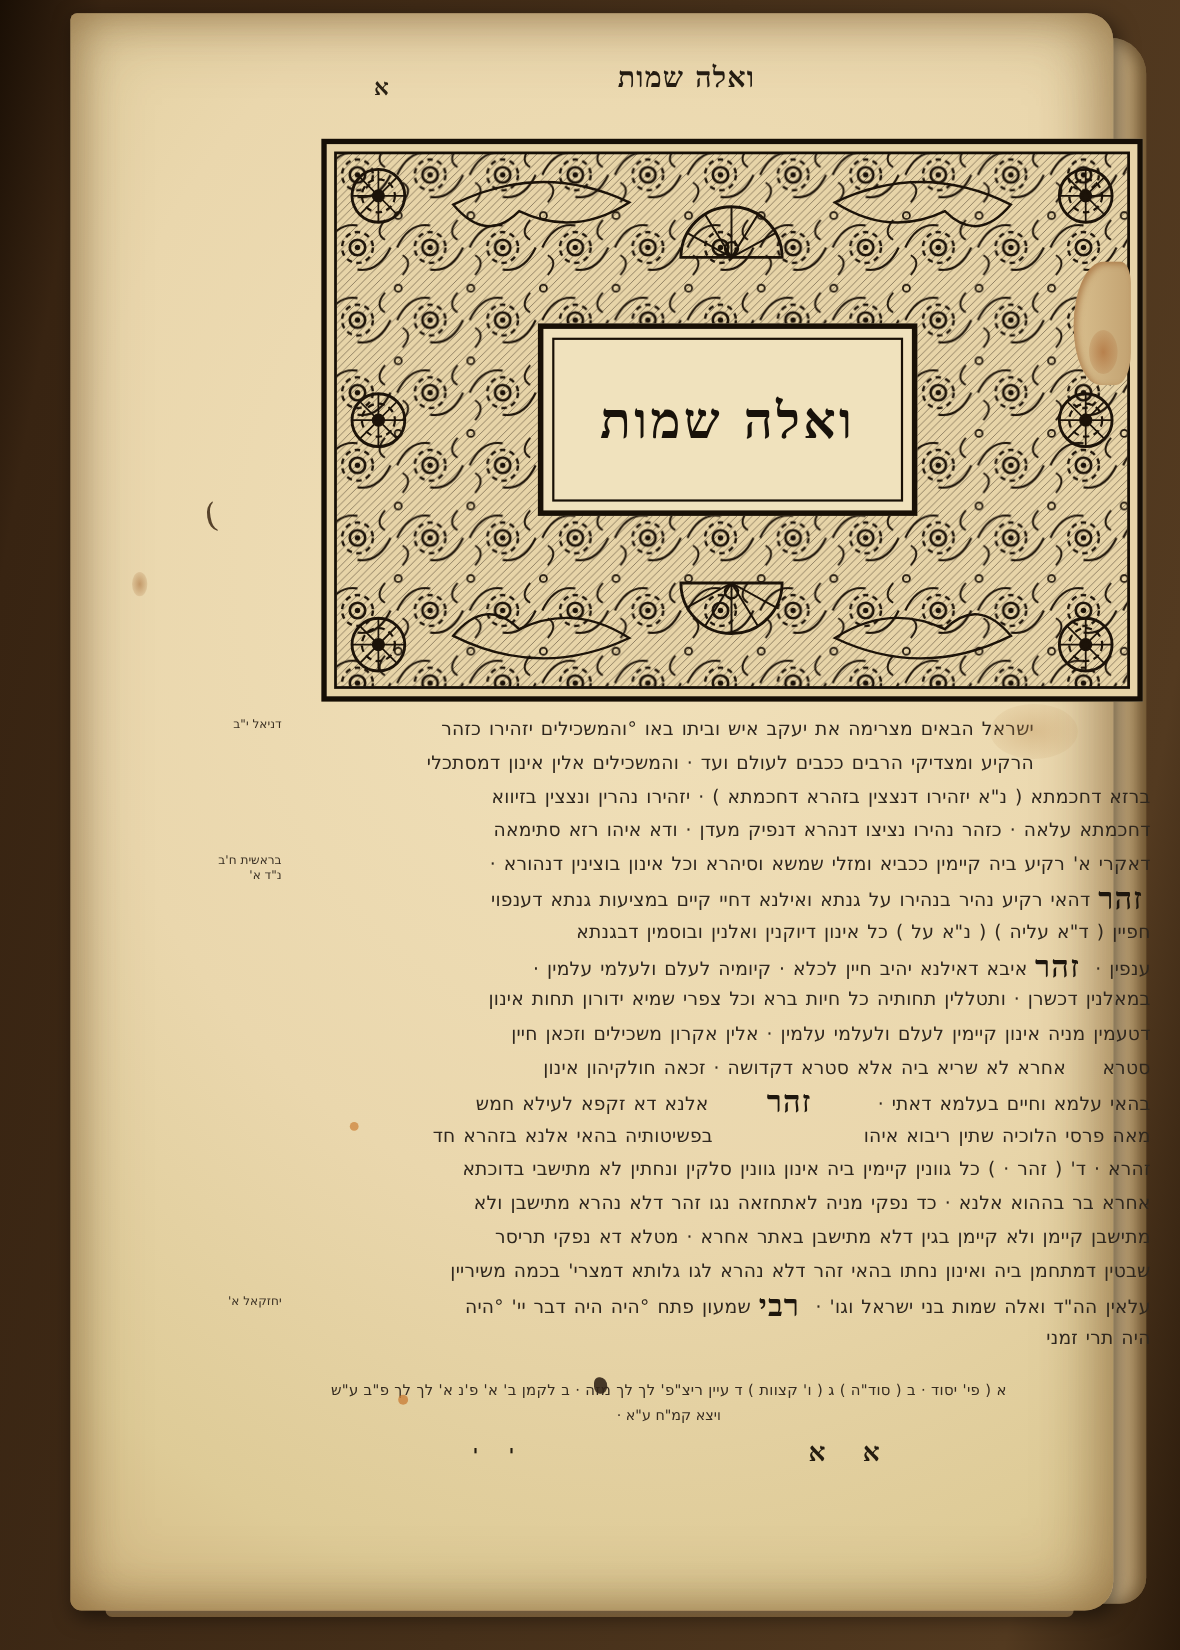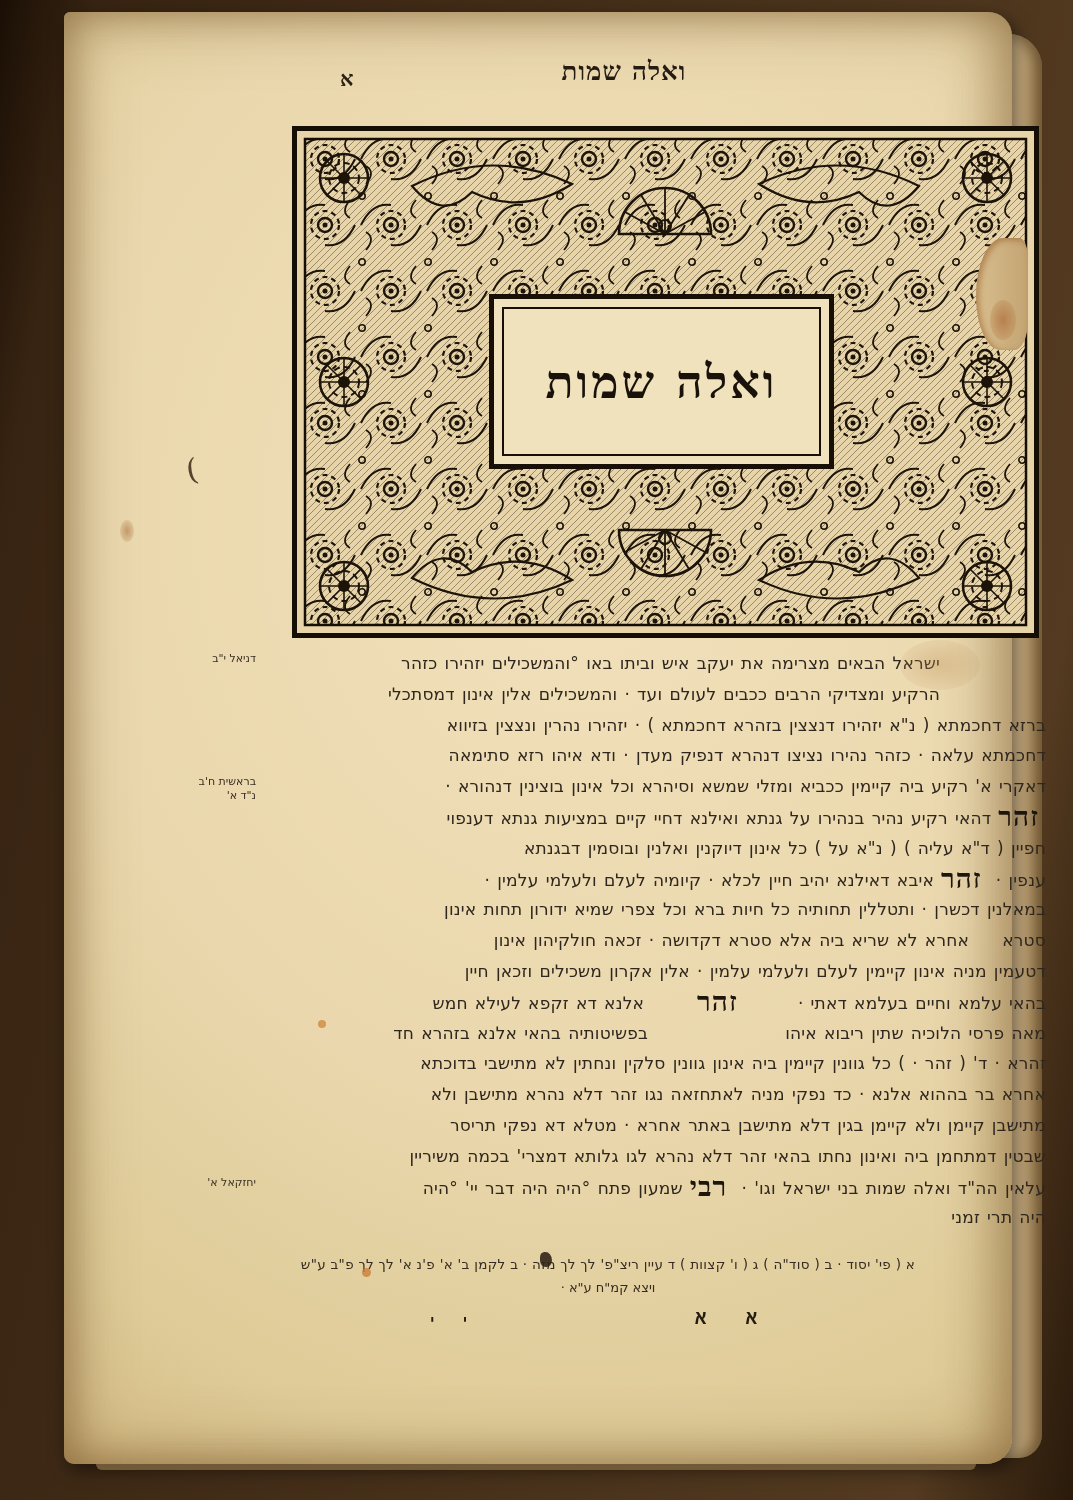--- a/index.html
+++ b/index.html
@@ -101,22 +101,22 @@
   
   .footnotes{
     position:absolute;left:104px;top:1243px;width:880px;direction:rtl;
     color:#352b20;text-align:center;
   }
   .fn1{font-size:13.5px;line-height:18px;letter-spacing:.3px;}
   .fn2{font-size:13px;margin-top:7px;}
 
   
   .mark-alef{
-    position:absolute;left:631px;top:1296px;font-family:Liberation Mono, monospace;
-    font-weight:bold;font-size:19px;letter-spacing:14px;color:#241c10;
+    position:absolute;left:671px;top:1296px;font-family:Liberation Serif, serif;
+    font-weight:bold;font-size:24px;letter-spacing:14px;color:#241c10;
   }
   .mark-yud{
     position:absolute;left:366px;top:1300px;font-family:Liberation Sans, sans-serif;
     font-weight:bold;font-size:15px;letter-spacing:12px;color:#241c10;
   }
 </style>
 </head>
 <body>
 
 <div class="under-page"></div>
@@ -186,22 +186,22 @@
       <div class="bline bline-pad"><span class="seg-plain">ישראל הבאים מצרימה את יעקב איש וביתו באו °והמשכילים יזהירו כזהר</span> <span class="mnote">דניאל י"ב</span></div>
       <div class="bline bline-pad"><span class="seg-plain">הרקיע ומצדיקי הרבים ככבים לעולם ועד · והמשכילים אלין אינון דמסתכלי</span> </div>
       <div class="bline"><span class="seg-plain">ברזא דחכמתא ( נ"א יזהירו דנצצין בזהרא דחכמתא ) · יזהירו נהרין ונצצין בזיווא</span> </div>
       <div class="bline"><span class="seg-plain">דחכמתא עלאה · כזהר נהירו נציצו דנהרא דנפיק מעדן · ודא איהו רזא סתימאה</span> </div>
       <div class="bline"><span class="seg-plain">דאקרי א' רקיע ביה קיימין ככביא ומזלי שמשא וסיהרא וכל אינון בוצינין דנהורא ·</span> <span class="mnote">בראשית ח'ב
 נ"ד א'</span></div>
       <div class="bline"><span class="seg-section">זהר</span><span class="seg-plain">דהאי רקיע נהיר בנהירו על גנתא ואילנא דחיי קיים במציעות גנתא דענפוי</span> </div>
       <div class="bline"><span class="seg-plain">חפיין ( ד"א עליה ) ( נ"א על ) כל אינון דיוקנין ואלנין ובוסמין דבגנתא</span> </div>
       <div class="bline"><span class="seg-plain">ענפין ·</span> <span class="seg-section">זהר</span><span class="seg-plain">איבא דאילנא יהיב חיין לכלא · קיומיה לעלם ולעלמי עלמין ·</span> </div>
       <div class="bline"><span class="seg-plain">במאלנין דכשרן · ותטללין תחותיה כל חיות ברא וכל צפרי שמיא ידורון תחות אינון</span> </div>
+      <div class="bline"><span class="seg-plain">דטעמין מניה אינון קיימין לעלם ולעלמי עלמין · אלין אקרון משכילים וזכאן חיין</span> </div>
       <div class="bline"><span class="seg-plain">סטרא</span> <span class="seg-gaps"></span><span class="seg-plain">אחרא לא שריא ביה אלא סטרא דקדושה · זכאה חולקיהון אינון</span> </div>
-      <div class="bline"><span class="seg-plain">דטעמין מניה אינון קיימין לעלם ולעלמי עלמין · אלין אקרון משכילים וזכאן חיין</span> </div>
       <div class="bline"><span class="seg-plain">בהאי עלמא וחיים בעלמא דאתי ·</span> <span class="seg-gap"></span><span class="seg-section">זהר</span><span class="seg-gap"></span><span class="seg-plain">אלנא דא זקפא לעילא חמש</span> </div>
       <div class="bline"><span class="seg-plain">מאה פרסי הלוכיה שתין ריבוא איהו</span> <span class="seg-gapw"></span><span class="seg-plain">בפשיטותיה בהאי אלנא בזהרא חד</span> </div>
       <div class="bline"><span class="seg-plain">זהרא · ד' ( זהר · ) כל גוונין קיימין ביה אינון גוונין סלקין ונחתין לא מתישבי בדוכתא</span> </div>
       <div class="bline"><span class="seg-plain">אחרא בר בההוא אלנא · כד נפקי מניה לאתחזאה נגו זהר דלא נהרא מתישבן ולא</span> </div>
       <div class="bline"><span class="seg-plain">מתישבן קיימן ולא קיימן בגין דלא מתישבן באתר אחרא · מטלא דא נפקי תריסר</span> </div>
       <div class="bline"><span class="seg-plain">שבטין דמתחמן ביה ואינון נחתו בהאי זהר דלא נהרא לגו גלותא דמצרי' בכמה משיריין</span> </div>
       <div class="bline"><span class="seg-plain">עלאין הה"ד ואלה שמות בני ישראל וגו' ·</span> <span class="seg-section">רבי</span><span class="seg-plain">שמעון פתח °היה היה דבר יי' °היה</span> <span class="mnote">יחזקאל א'</span></div>
       <div class="bline bline-indent"><span class="seg-plain">היה תרי זמני</span> </div>
     </div>
 

